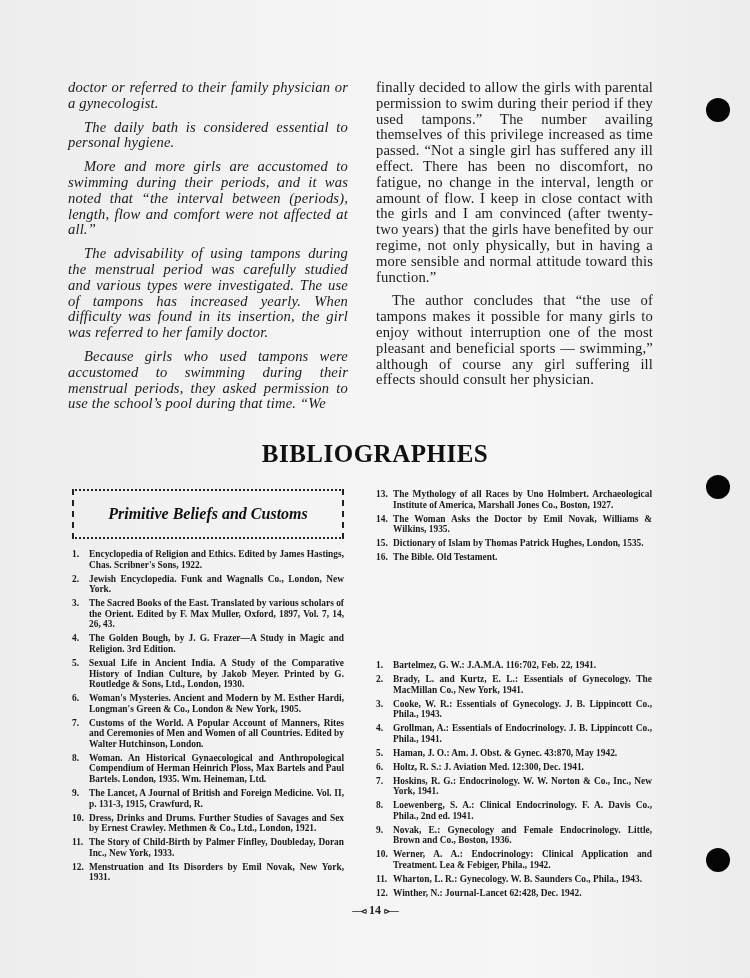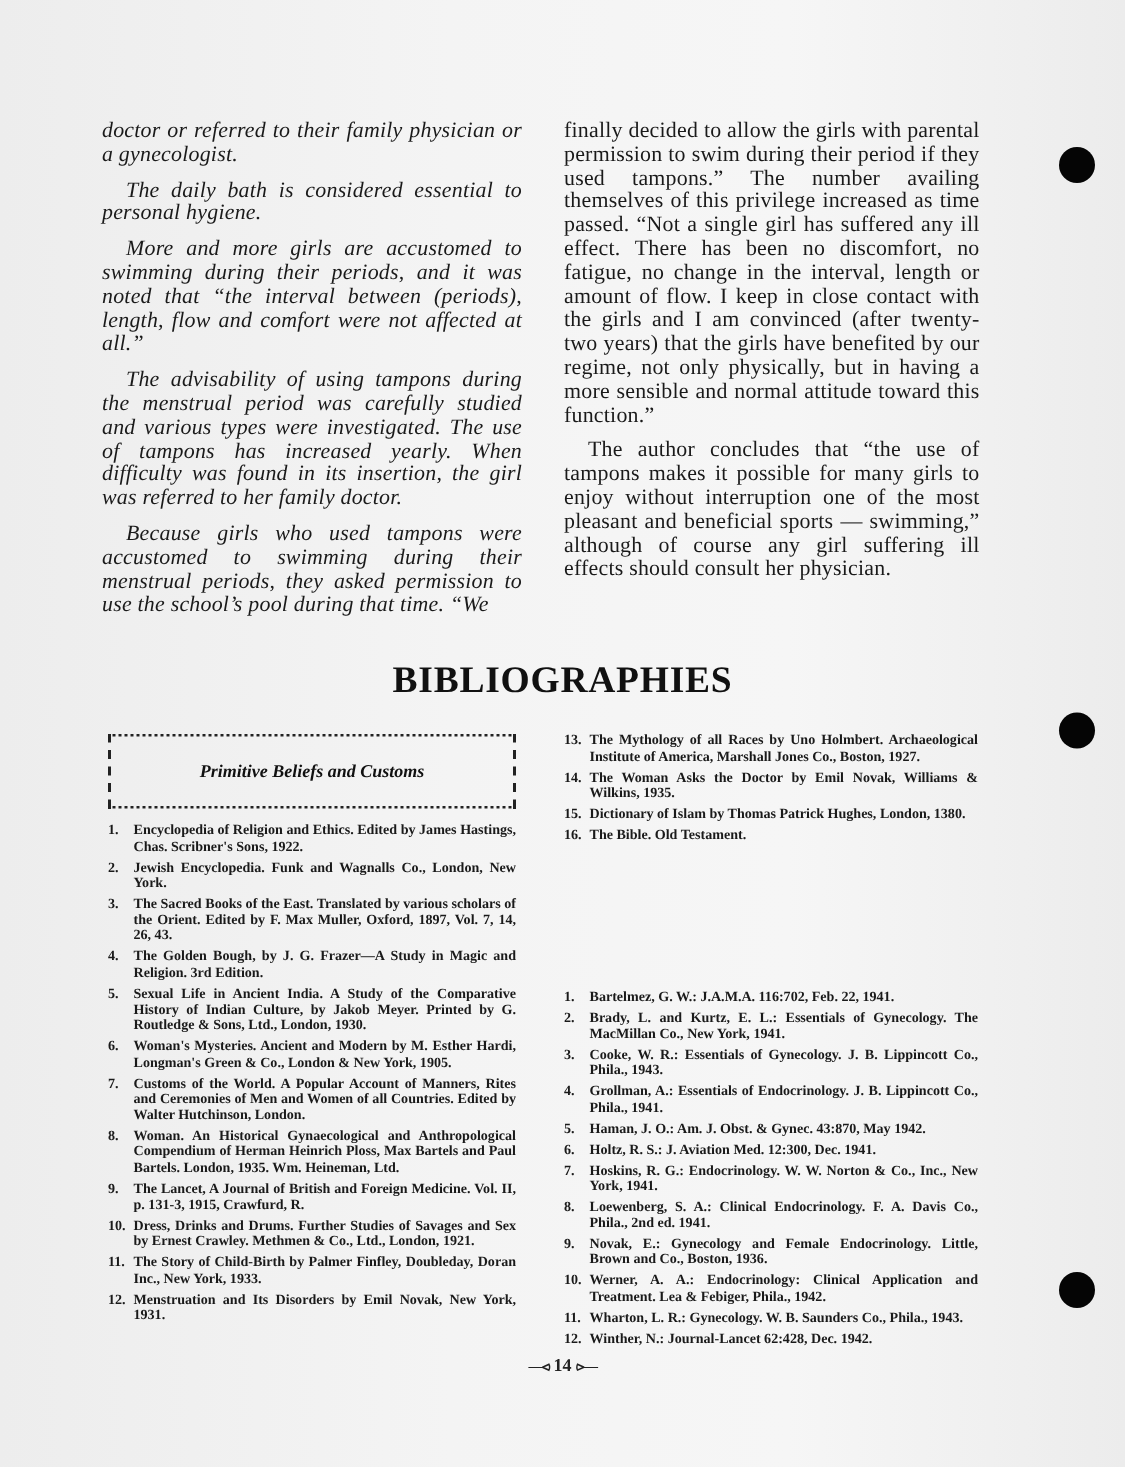--- a/index.html
+++ b/index.html
@@ -37,21 +37,21 @@
     font-size: 25px; letter-spacing: 0.5px; color: #111;
   }
   .section-box {
     position: absolute; height: 46px;
     border-top: 2px dotted #222; border-bottom: 2px dotted #222;
     border-left: 2px dashed #222; border-right: 2px dashed #222;
     display: flex; align-items: center; justify-content: center;
   }
   .section-box span {
     font-family: "Liberation Serif", serif; font-style: italic; font-weight: bold;
-    font-size: 12px; color: #111;
+    font-size: 16px; color: #111;
   }
   .ref-list {
     position: absolute; margin: 0; padding: 0; list-style: none;
     font-family: "Liberation Serif", serif; font-weight: bold;
     font-size: 9.4px; line-height: 10.6px; color: #1a1a1a;
   }
   .ref-list li {
     position: relative; padding-left: 17px; margin-bottom: 3.4px; text-align: justify;
   }
   .ref-list li .num {
@@ -102,21 +102,21 @@
       <li><span class="num">8.</span><span>Woman. An Historical Gynaecological and Anthropological Compendium of Herman Heinrich Ploss, Max Bartels and Paul Bartels. London, 1935. Wm. Heineman, Ltd.</span></li>
       <li><span class="num">9.</span><span>The Lancet, A Journal of British and Foreign Medicine. Vol. II, p. 131-3, 1915, Crawfurd, R.</span></li>
       <li><span class="num">10.</span><span>Dress, Drinks and Drums. Further Studies of Savages and Sex by Ernest Crawley. Methmen &amp; Co., Ltd., London, 1921.</span></li>
       <li><span class="num">11.</span><span>The Story of Child-Birth by Palmer Finfley, Doubleday, Doran Inc., New York, 1933.</span></li>
       <li><span class="num">12.</span><span>Menstruation and Its Disorders by Emil Novak, New York, 1931.</span></li>
     </ul>
 
   <ul class="ref-list" style="left:376px; top:489px; width:276px;" id="list-prim-b">
       <li><span class="num">13.</span><span>The Mythology of all Races by Uno Holmbert. Archaeological Institute of America, Marshall Jones Co., Boston, 1927.</span></li>
       <li><span class="num">14.</span><span>The Woman Asks the Doctor by Emil Novak, Williams &amp; Wilkins, 1935.</span></li>
-      <li><span class="num">15.</span><span>Dictionary of Islam by Thomas Patrick Hughes, London, 1380.</span></li>
+      <li><span class="num">15.</span><span>Dictionary of Islam by Thomas Patrick Hughes, London, 1535.</span></li>
       <li><span class="num">16.</span><span>The Bible. Old Testament.</span></li>
     </ul>
 
 
   <ul class="ref-list" style="left:376px; top:660px; width:276px;" id="list-sci">
       <li><span class="num">1.</span><span>Bartelmez, G. W.: J.A.M.A. 116:702, Feb. 22, 1941.</span></li>
       <li><span class="num">2.</span><span>Brady, L. and Kurtz, E. L.: Essentials of Gynecology. The MacMillan Co., New York, 1941.</span></li>
       <li><span class="num">3.</span><span>Cooke, W. R.: Essentials of Gynecology. J. B. Lippincott Co., Phila., 1943.</span></li>
       <li><span class="num">4.</span><span>Grollman, A.: Essentials of Endocrinology. J. B. Lippincott Co., Phila., 1941.</span></li>
       <li><span class="num">5.</span><span>Haman, J. O.: Am. J. Obst. &amp; Gynec. 43:870, May 1942.</span></li>

